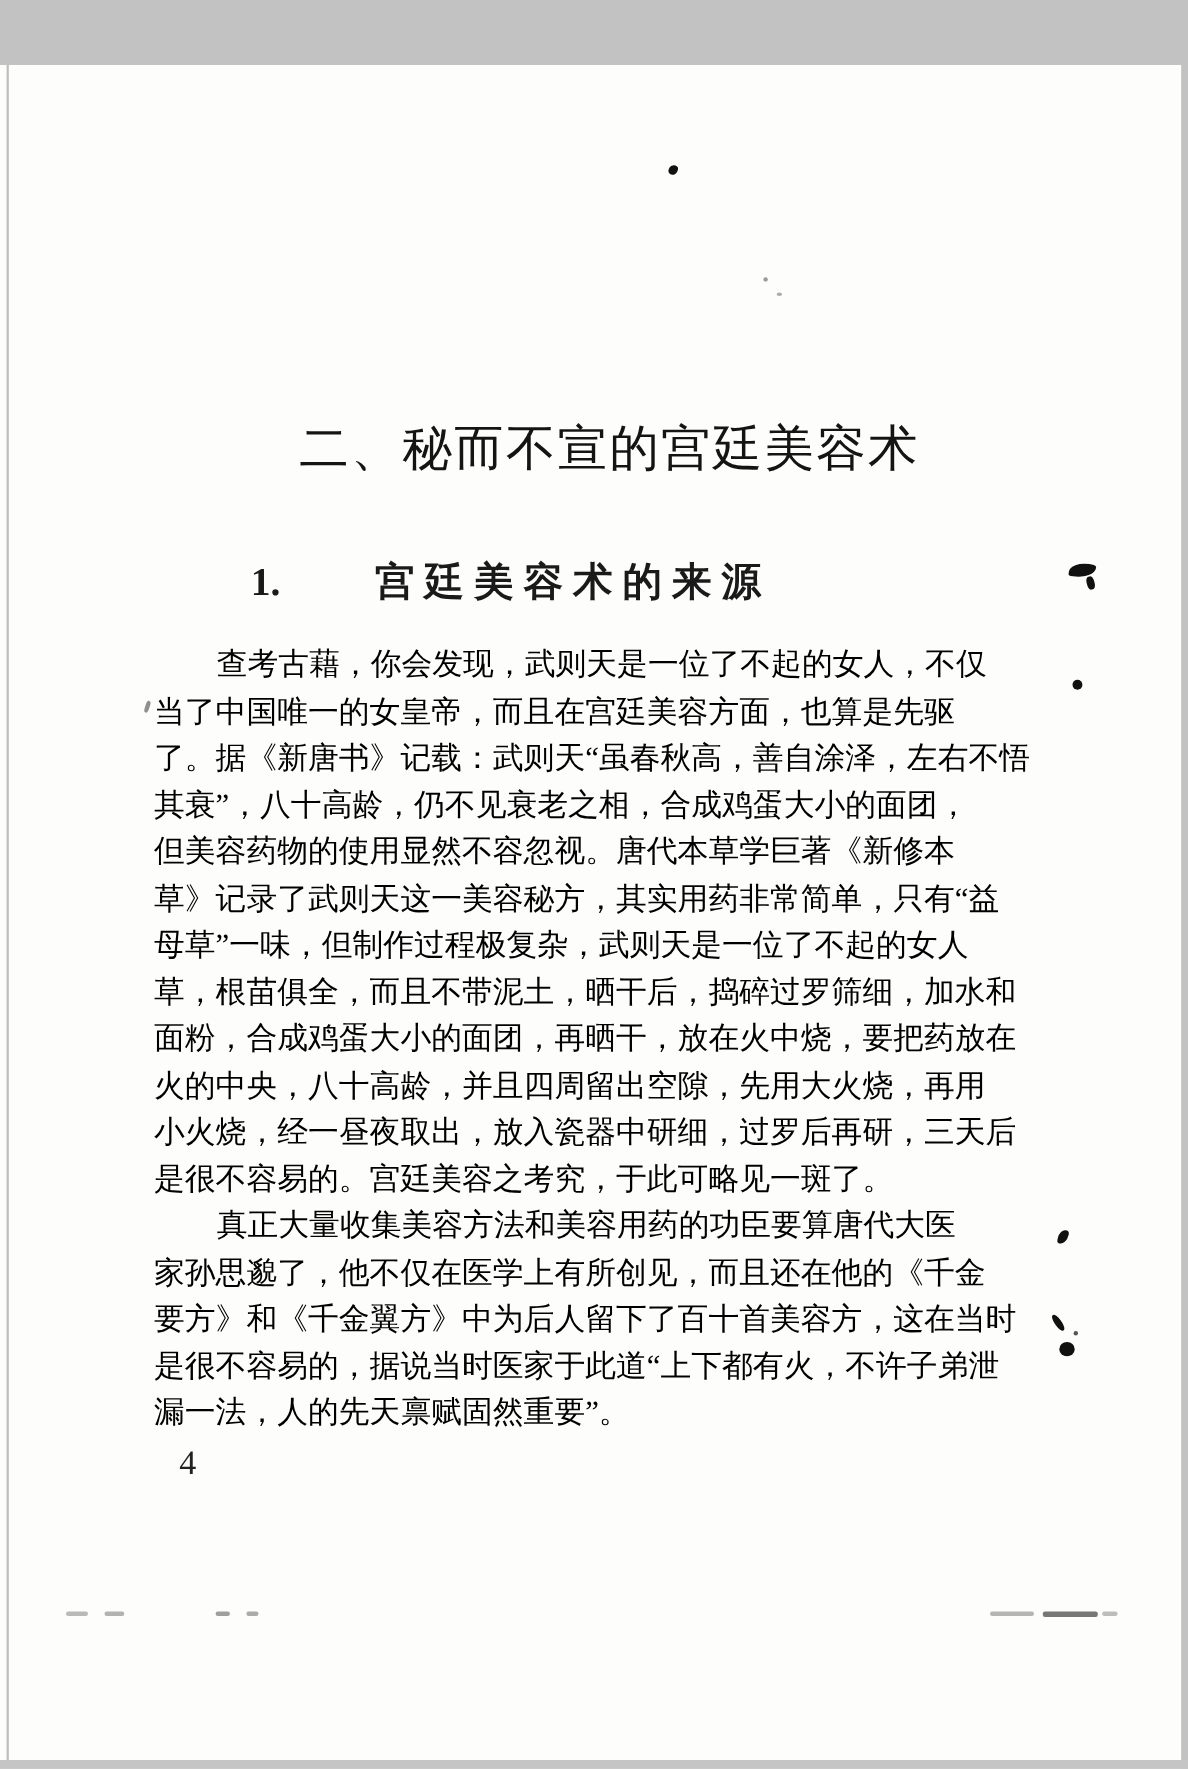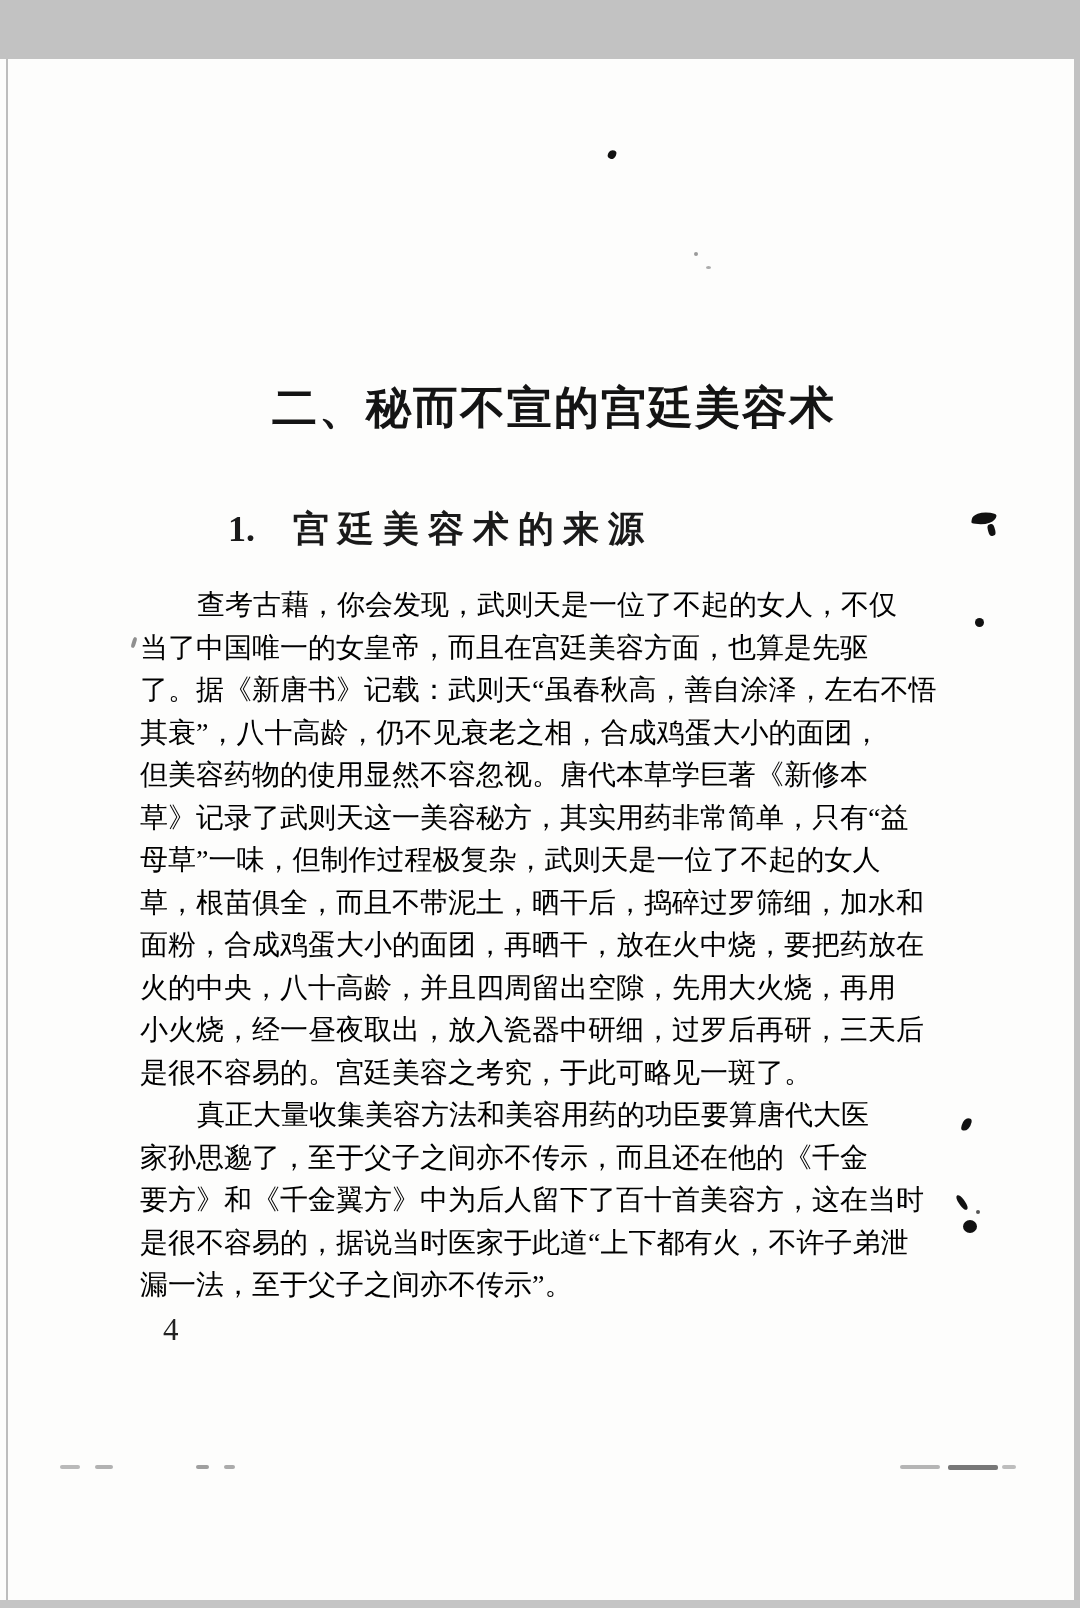--- a/index.html
+++ b/index.html
@@ -23,36 +23,36 @@
     background: #bdbdbd;
   }
   .backdrop-top    { position: absolute; left: 0; top: 0; width: 1080px; height: 59px; background: #c2c2c2; }
   .backdrop-right  { position: absolute; right: 0; top: 0; width: 6px;  height: 1608px; background: #c2c2c2; }
   .backdrop-bottom { position: absolute; left: 0; bottom: 0; width: 1080px; height: 8px; background: #c5c5c5; }
 
   .chapter-title {
     position: absolute;
     left: 272px; top: 378px;
     font-family: "Liberation Sans", sans-serif;
-    font-weight: 700;
+    font-weight: 400;
     font-size: 45px;
     letter-spacing: 2px;
     color: #141414;
     white-space: nowrap;
   }
   .section-heading {
     position: absolute;
     left: 228px; top: 505px;
     font-size: 36px;
     font-weight: bold;
     color: #1a1a1a;
     white-space: nowrap;
   }
   .section-heading .sec-num { letter-spacing: 0; margin-right: 38px; }
-  .section-heading .sec-title { letter-spacing: 9px; }
+  .section-heading .sec-title { letter-spacing: 9px; margin-left: 48px; }
 
   .body-text {
     position: absolute;
     left: 140px; top: 584px;
     width: 722px;
     font-size: 28px;
     line-height: 42.5px;
     color: #000000;
     font-weight: 500;
   }
@@ -122,24 +122,24 @@
   <div class="ln">其衰”，八十高龄，仍不见衰老之相，合成鸡蛋大小的面团，</div>
   <div class="ln">但美容药物的使用显然不容忽视。唐代本草学巨著《新修本</div>
   <div class="ln">草》记录了武则天这一美容秘方，其实用药非常简单，只有“益</div>
   <div class="ln">母草”一味，但制作过程极复杂，武则天是一位了不起的女人</div>
   <div class="ln">草，根苗俱全，而且不带泥土，晒干后，捣碎过罗筛细，加水和</div>
   <div class="ln">面粉，合成鸡蛋大小的面团，再晒干，放在火中烧，要把药放在</div>
   <div class="ln">火的中央，八十高龄，并且四周留出空隙，先用大火烧，再用</div>
   <div class="ln">小火烧，经一昼夜取出，放入瓷器中研细，过罗后再研，三天后</div>
   <div class="ln end">是很不容易的。宫廷美容之考究，于此可略见一斑了。</div>
   <div class="ln indent">真正大量收集美容方法和美容用药的功臣要算唐代大医</div>
-  <div class="ln">家孙思邈了，至于父子之间亦不传示，而且还在他的《千金</div>
+  <div class="ln">家孙思邈了，他不仅在医学上有所创见，而且还在他的《千金</div>
   <div class="ln">要方》和《千金翼方》中为后人留下了百十首美容方，这在当时</div>
   <div class="ln">是很不容易的，据说当时医家于此道“上下都有火，不许子弟泄</div>
-  <div class="ln end">漏一法，至于父子之间亦不传示”。</div>
+  <div class="ln end">漏一法，人的先天禀赋固然重要”。</div>
 </div>
 
 <div class="page-number">4</div>
 
 <div class="mark ink-dot-top"></div>
 <div class="mark speck-a"></div>
 <div class="mark speck-b"></div>
 <div class="mark ink-tick-right"></div>
 <div class="mark ink-tick-tail"></div>
 <div class="mark ink-dot-right1"></div>

